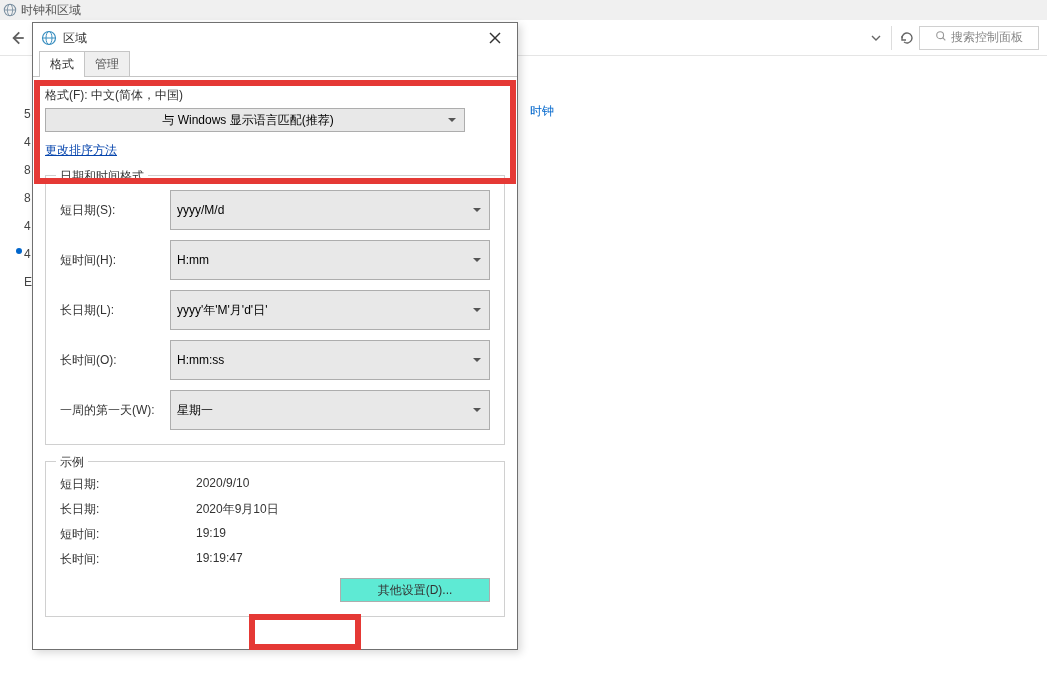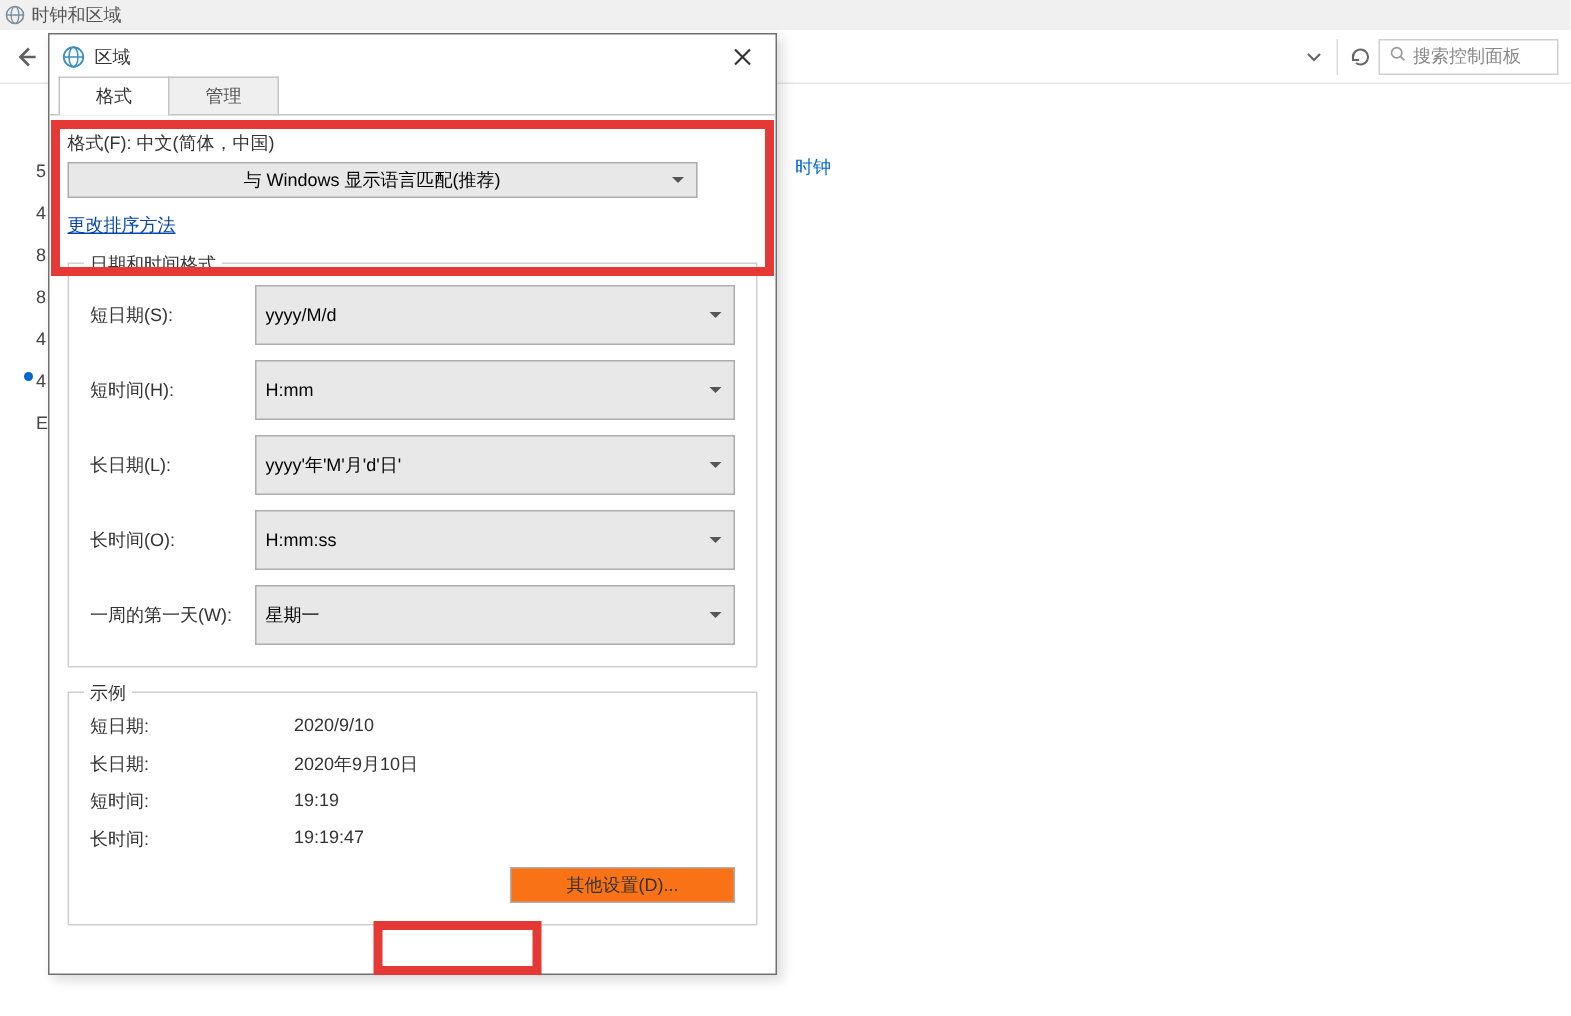--- a/index.html
+++ b/index.html
@@ -9,37 +9,37 @@
     .cp-header { position: absolute; left: 0; top: 0; right: 0; height: 20px; background: #f0f0f0; display: flex; align-items: center; padding-left: 3px; }
     .cp-header .globe-icon { width: 14px; height: 14px; margin-right: 4px; display: inline-flex; }
     .cp-title { color: #555; }
 
     .cp-nav { position: absolute; left: 0; top: 20px; right: 0; height: 36px; border-bottom: 1px solid #e5e5e5; display: flex; align-items: center; }
     .cp-back { margin-left: 4px; width: 26px; height: 26px; display: flex; align-items: center; justify-content: center; color: #606060; }
     .cp-nav-spacer { flex: 1 1 auto; }
     .cp-nav-right { display: flex; align-items: center; gap: 4px; margin-right: 8px; }
     .cp-dropdown-arrow { width: 22px; height: 22px; display: flex; align-items: center; justify-content: center; color: #666; }
     .cp-refresh { width: 24px; height: 24px; display: flex; align-items: center; justify-content: center; border-left: 1px solid #ddd; padding-left: 6px; }
-    .cp-search { width: 120px; height: 24px; border: 1px solid #d0d0d0; display: flex; align-items: center; padding: 0 6px; color: #888; }
+    .cp-search { width: 120px; height: 24px; border: 1px solid #d0d0d0; display: flex; align-items: center; padding: 0 6px; color: #888; justify-content: center; }
     .cp-search .mag-icon { margin-right: 4px; }
 
     .cp-link-peek { position: absolute; left: 530px; top: 103px; color: #0066cc; }
 
     .side-dots { position: absolute; left: 24px; top: 100px; color: #444; line-height: 28px; }
     .side-bullet { position: absolute; left: 16px; top: 248px; width: 6px; height: 6px; border-radius: 50%; background: #0066cc; }
 
     
     .dialog { position: absolute; left: 32px; top: 22px; width: 486px; height: 628px; background: #ffffff; border: 1px solid #707070; box-shadow: 3px 3px 8px rgba(0,0,0,0.15); display: flex; flex-direction: column; }
     .dlg-titlebar { height: 30px; display: flex; align-items: center; padding: 0 2px 0 8px; }
     .dlg-icon { width: 16px; height: 16px; margin-right: 6px; }
     .dlg-title { flex: 1 1 auto; color: #333; }
     .dlg-close { width: 40px; height: 26px; display: flex; align-items: center; justify-content: center; color: #333; }
 
     .tabstrip { display: flex; align-items: flex-end; padding-left: 6px; height: 24px; }
-    .tab { padding: 4px 24px; border: 1px solid #c5c5c5; border-bottom: none; background: #f7f7f7; color: #333; margin-right: -1px; cursor: default; }
+    .tab { padding: 4px 10px; border: 1px solid #c5c5c5; border-bottom: none; background: #f7f7f7; color: #333; margin-right: -1px; cursor: default; }
     .tab.active { background: #ffffff; border-top: 1px solid #c5c5c5; position: relative; z-index: 2; }
     .tab.inactive { background: #efefef; color: #555; }
     .tabpanel { flex: 1 1 auto; border-top: 1px solid #c5c5c5; margin-top: -1px; padding: 10px 12px 10px 12px; position: relative; }
 
     
     .redhl { position: absolute; border: 6px solid #e53935; pointer-events: none; z-index: 50; }
     .redhl.top { left: 34px; top: 80px; width: 482px; height: 104px; }
     .redhl.ok  { left: 249px; top: 614px; width: 112px; height: 36px; }
 
     .row-label { margin-bottom: 4px; color: #333; }
@@ -57,21 +57,21 @@
     .fselect::after { content: ""; position: absolute; right: 8px; top: 50%; width: 0; height: 0; border-left: 4px solid transparent; border-right: 4px solid transparent; border-top: 4px solid #555; transform: translateY(-2px); }
 
     .examples .erow { display: flex; margin-bottom: 8px; gap: 26px; }
     .examples .elabel { width: 110px; color: #333; }
     .examples .eval { color: #333; }
 
     .btnrow { display: flex; justify-content: flex-end; margin-top: 10px; }
     .btnrow .btn { width: 150px; }
 
     .dlg-footer { height: 44px; display: flex; align-items: center; justify-content: flex-end; gap: 8px; padding: 0 12px 0 0; background: #f0f0f0; border-top: 1px solid #dcdcdc; }
-    .btn { height: 24px; min-width: 80px; border: 1px solid #adadad; background: #f97316; display: inline-flex; align-items: center; justify-content: center; color: #333; cursor: default; }
+    .btn { height: 24px; min-width: 80px; border: 1px solid #adadad; background: #5eead4; display: inline-flex; align-items: center; justify-content: center; color: #333; cursor: default; }
     .btn.primary { border: 2px solid #0a84ff; background: #e8e8e8; }
     .btn.disabled { color: #9a9a9a; background: #e6e6e6; border-color: #c6c6c6; }
   </style>
 </head>
 <body>
 
 <div class="cp-header">
   <span class="globe-icon">
     <svg viewBox="0 0 16 16" width="14" height="14">
         <circle cx="8" cy="8" r="6.5" fill="none" stroke="#7a8fa0" stroke-width="1.2"></circle>

